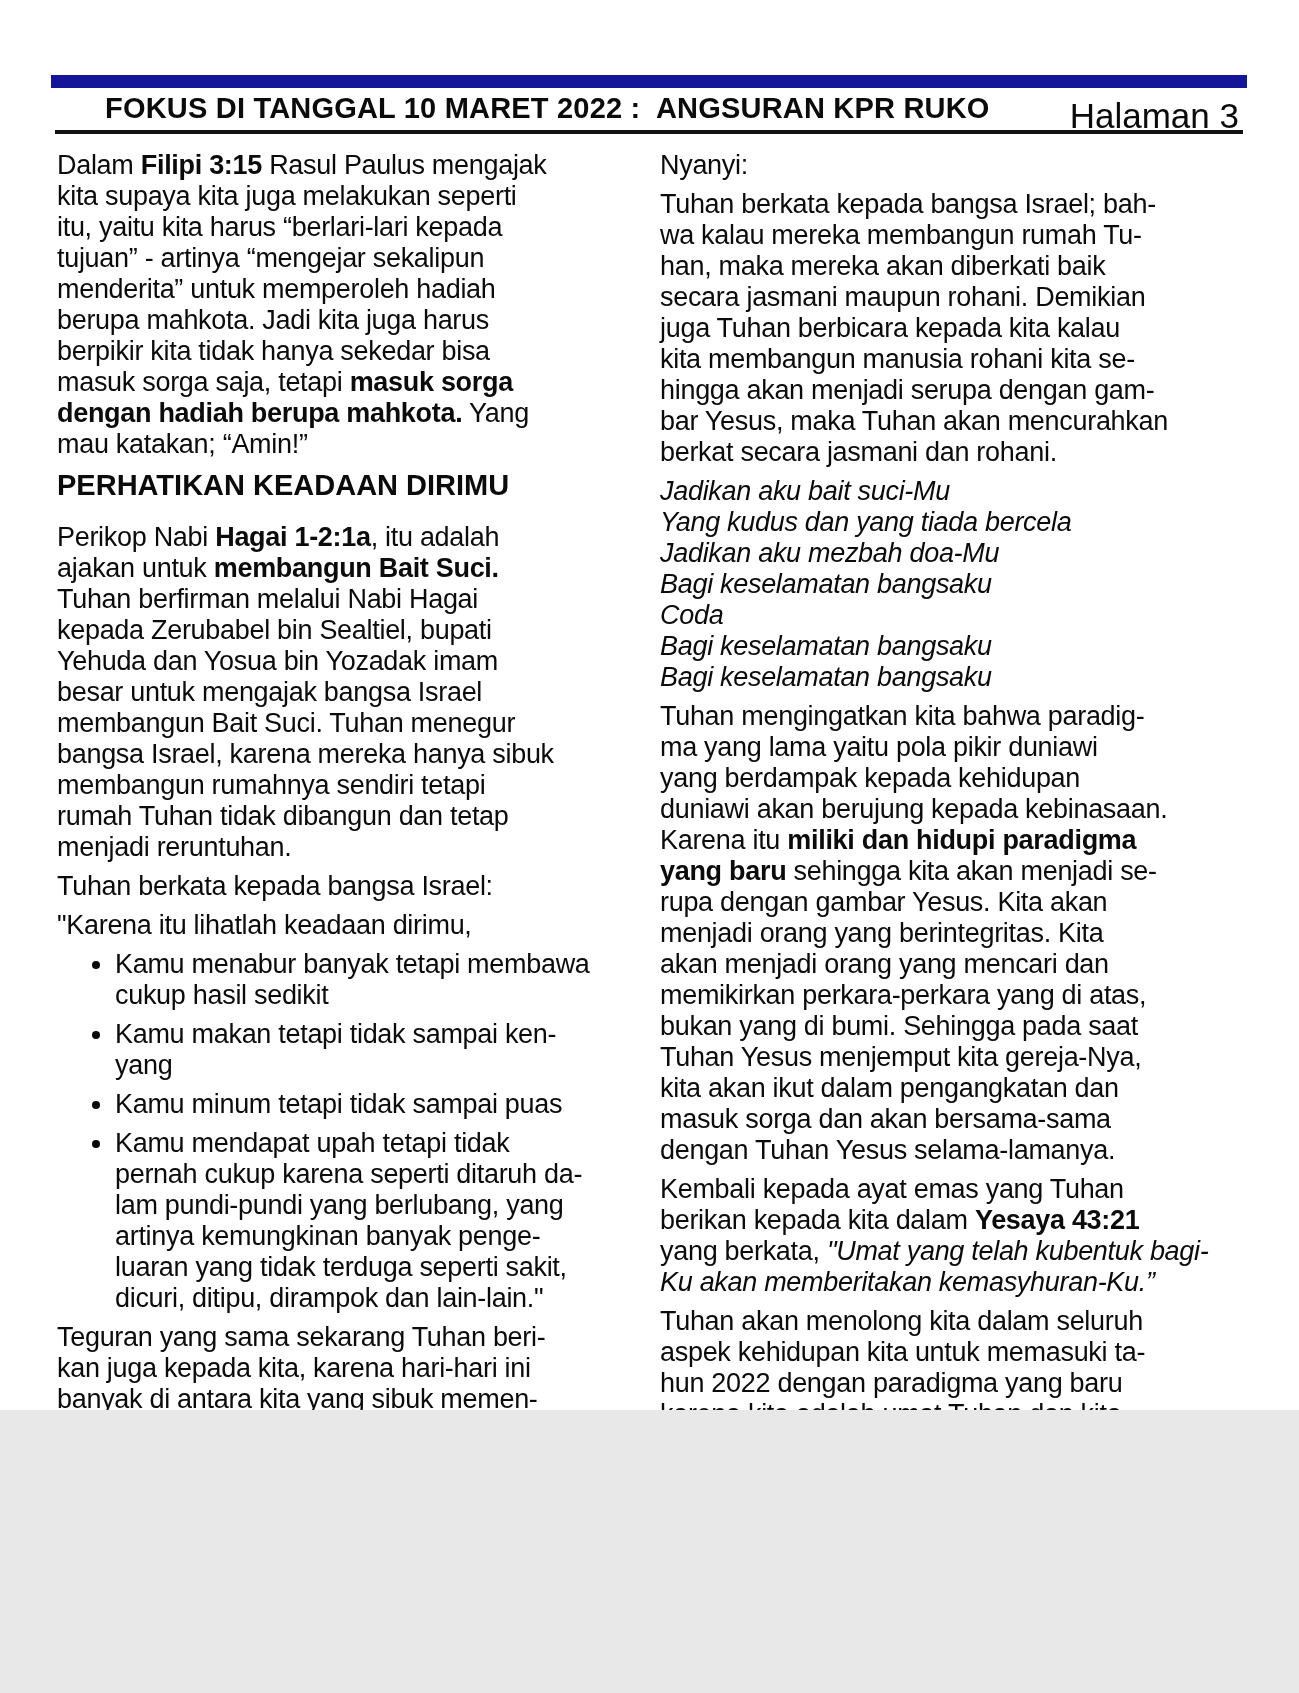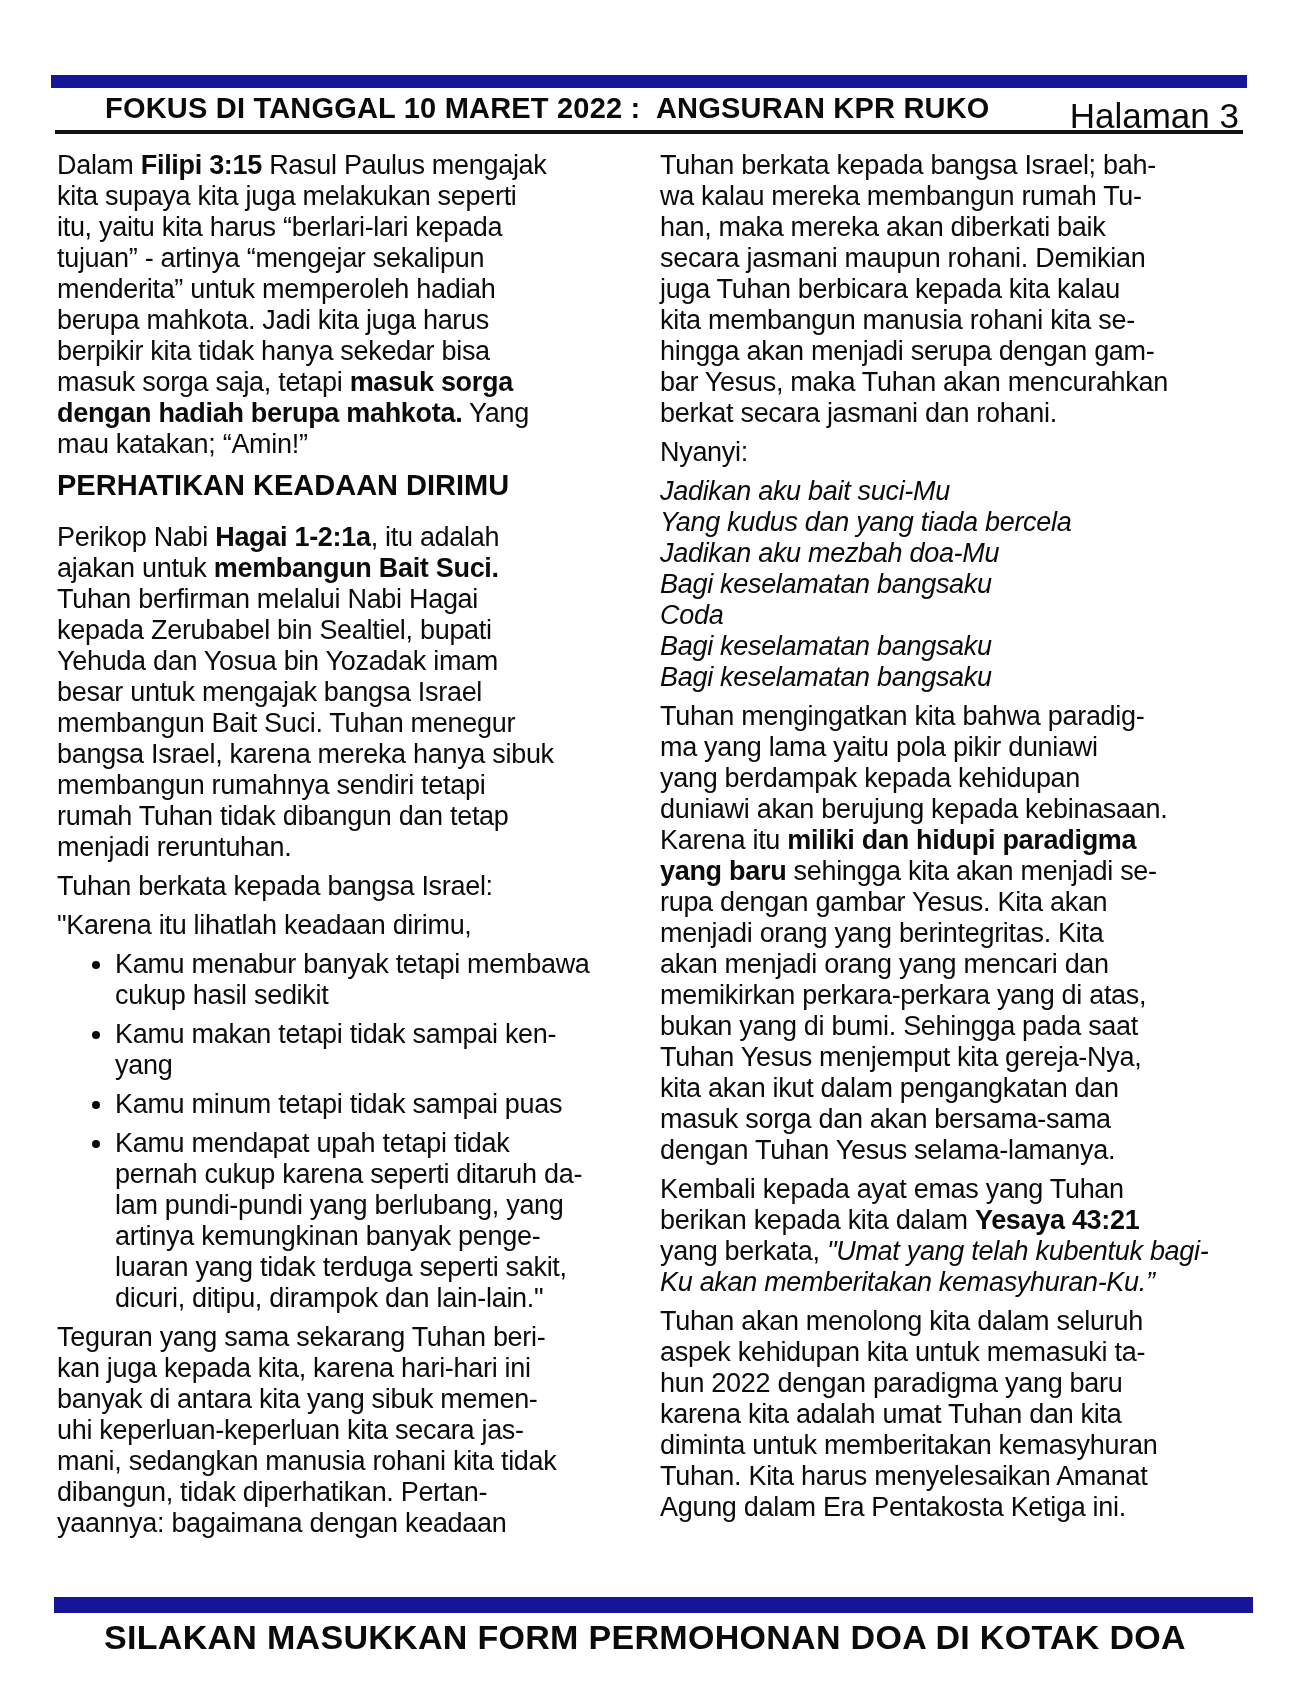--- a/index.html
+++ b/index.html
@@ -1,19 +1,19 @@
 <!DOCTYPE html>
 <html><head>
 <meta charset="utf-8">
 <style>
   html, body { margin: 0; padding: 0; background: #e8e8e8; }
   .page {
     position: relative;
     width: 1299px;
-    height: 1693px;
+    height: 1410px;
     margin: 0 auto;
     background: #ffffff;
     overflow: hidden;
     font-family: "Liberation Sans", sans-serif;
     color: #0b0b0b;
   }
   .top-bar {
     position: absolute;
     left: 51px; top: 75px;
     width: 1196px; height: 13px;
@@ -131,30 +131,30 @@
       </ul>
       <div class="blk para"><span>Teguran yang sama sekarang Tuhan beri-
 kan juga kepada kita, karena hari-hari ini
 banyak di antara kita yang sibuk memen-
 uhi keperluan-keperluan kita secara jas-
 mani, sedangkan manusia rohani kita tidak
 dibangun, tidak diperhatikan. Pertan-
 yaannya: bagaimana dengan keadaan</span></div>
     </div>
   <div class="col col-right" id="col-right">
+      <div class="blk para"><span>Nyanyi:</span></div>
       <div class="blk para"><span>Tuhan berkata kepada bangsa Israel; bah-
 wa kalau mereka membangun rumah Tu-
 han, maka mereka akan diberkati baik
 secara jasmani maupun rohani. Demikian
 juga Tuhan berbicara kepada kita kalau
 kita membangun manusia rohani kita se-
 hingga akan menjadi serupa dengan gam-
 bar Yesus, maka Tuhan akan mencurahkan
 berkat secara jasmani dan rohani.</span></div>
-      <div class="blk para"><span>Nyanyi:</span></div>
       <div class="blk para song"><span class="i">Jadikan aku bait suci-Mu
 Yang kudus dan yang tiada bercela
 Jadikan aku mezbah doa-Mu
 Bagi keselamatan bangsaku
 Coda
 Bagi keselamatan bangsaku
 Bagi keselamatan bangsaku</span></div>
       <div class="blk para"><span>Tuhan mengingatkan kita bahwa paradig-
 ma yang lama yaitu pola pikir duniawi
 yang berdampak kepada kehidupan

